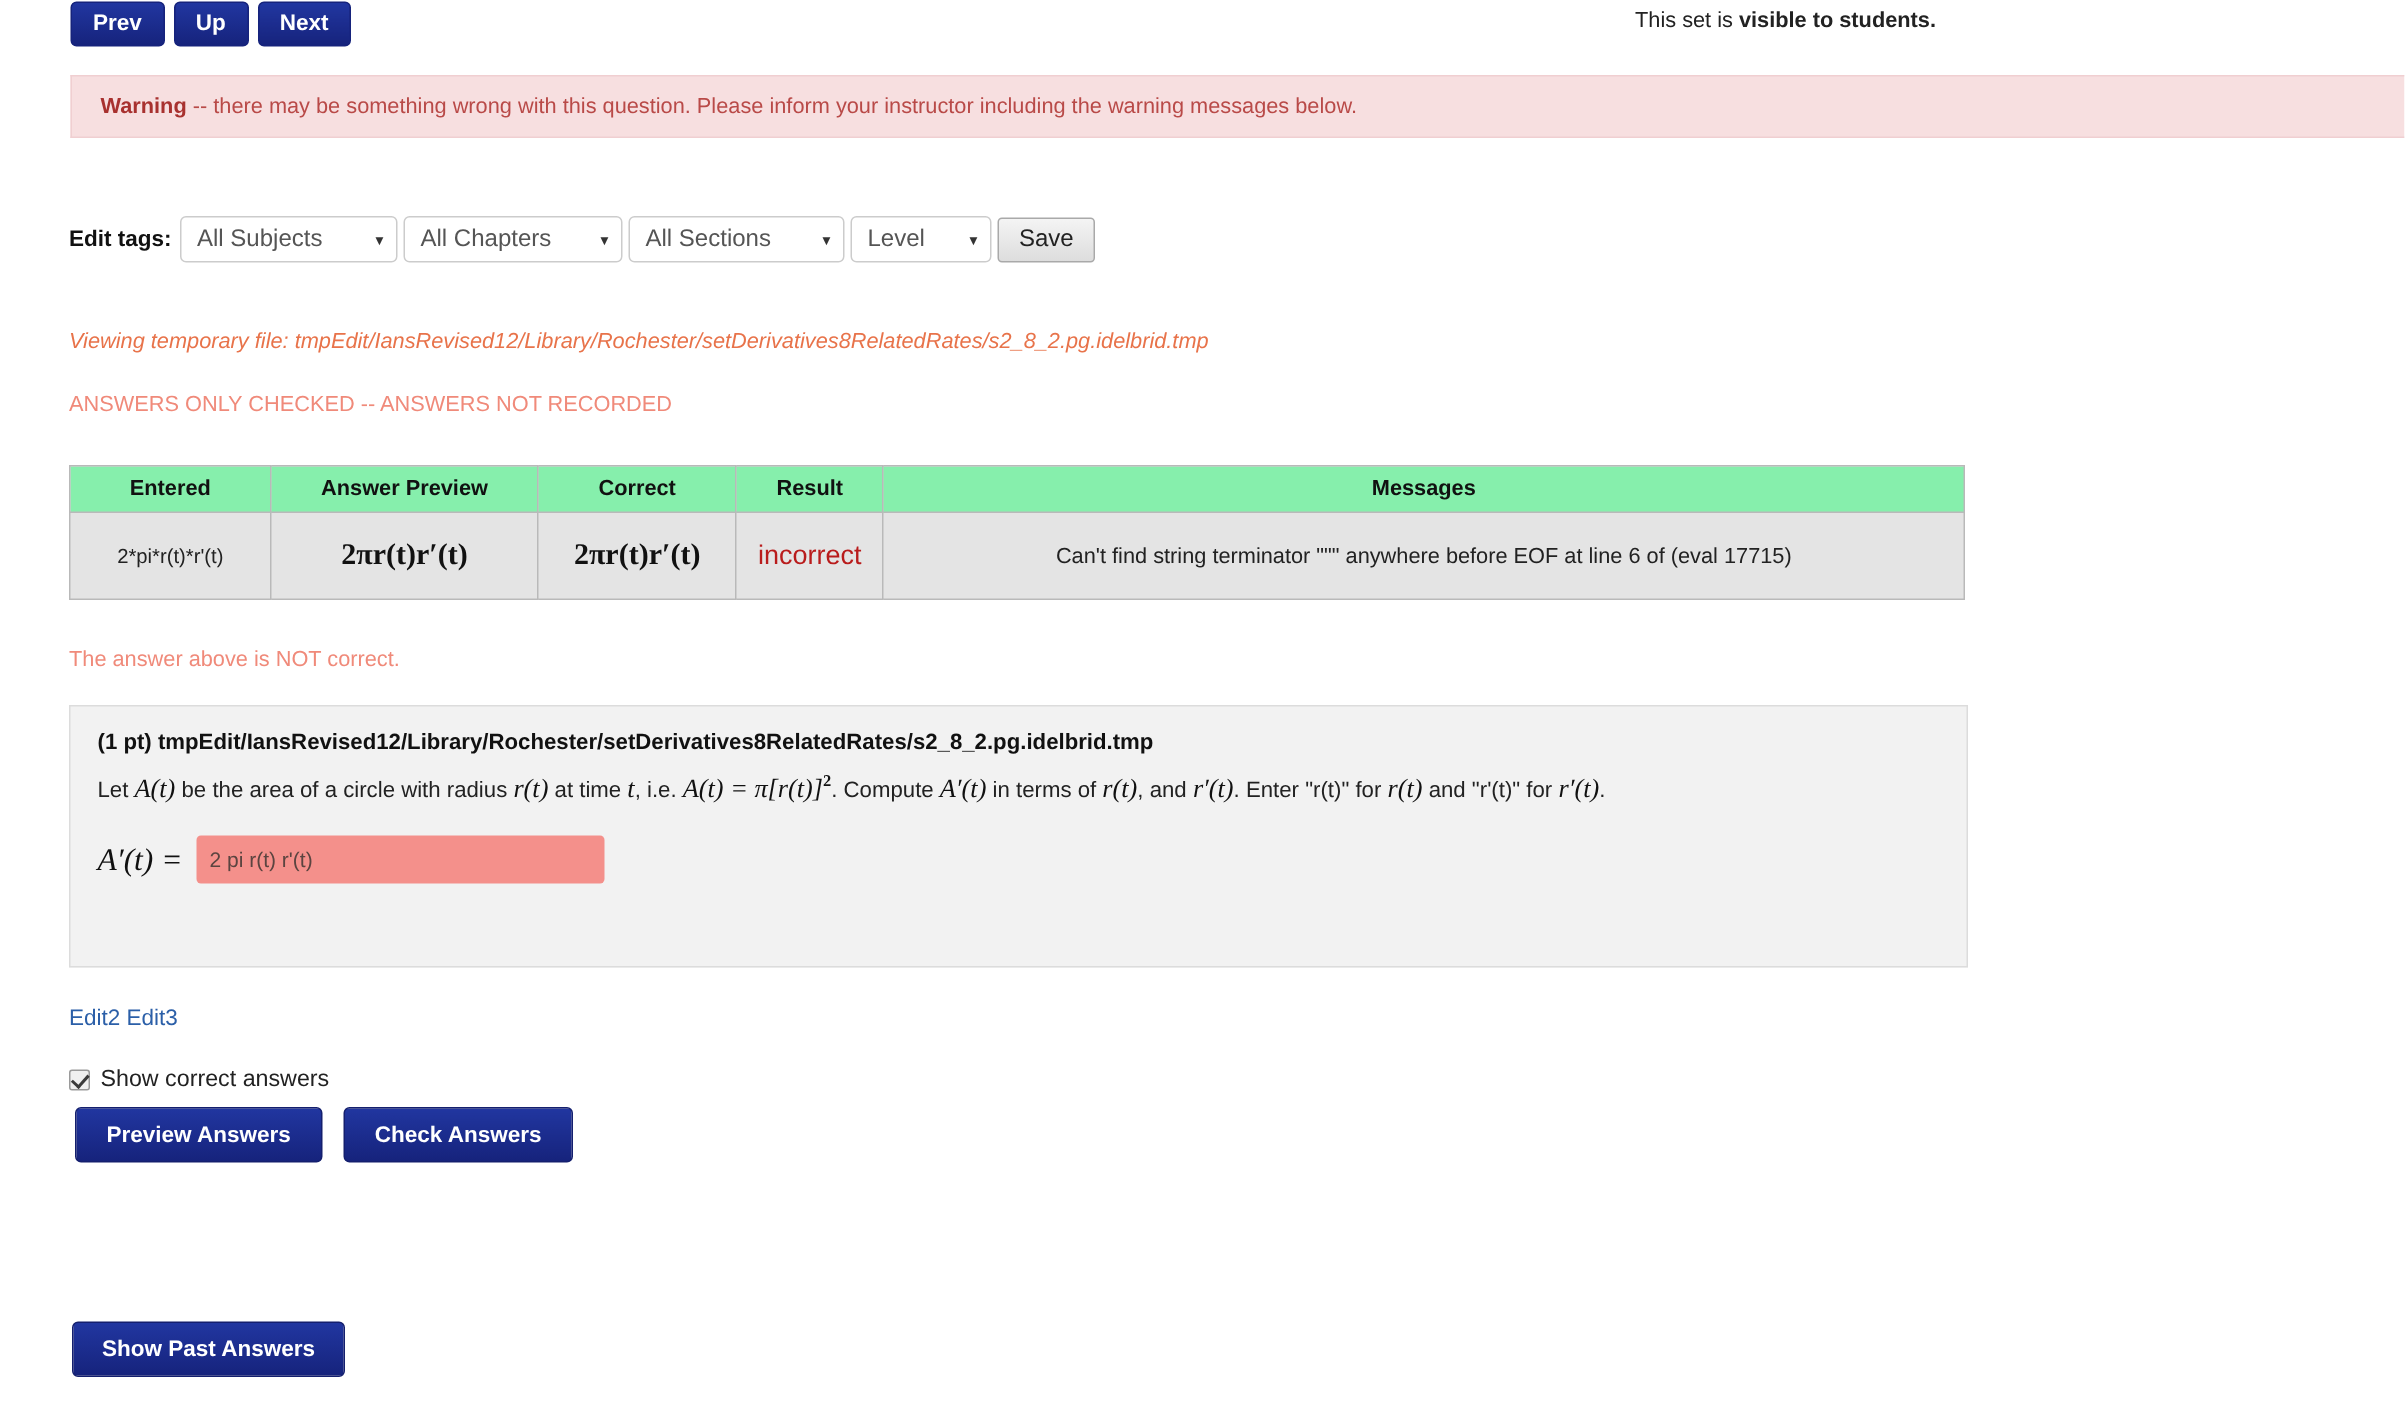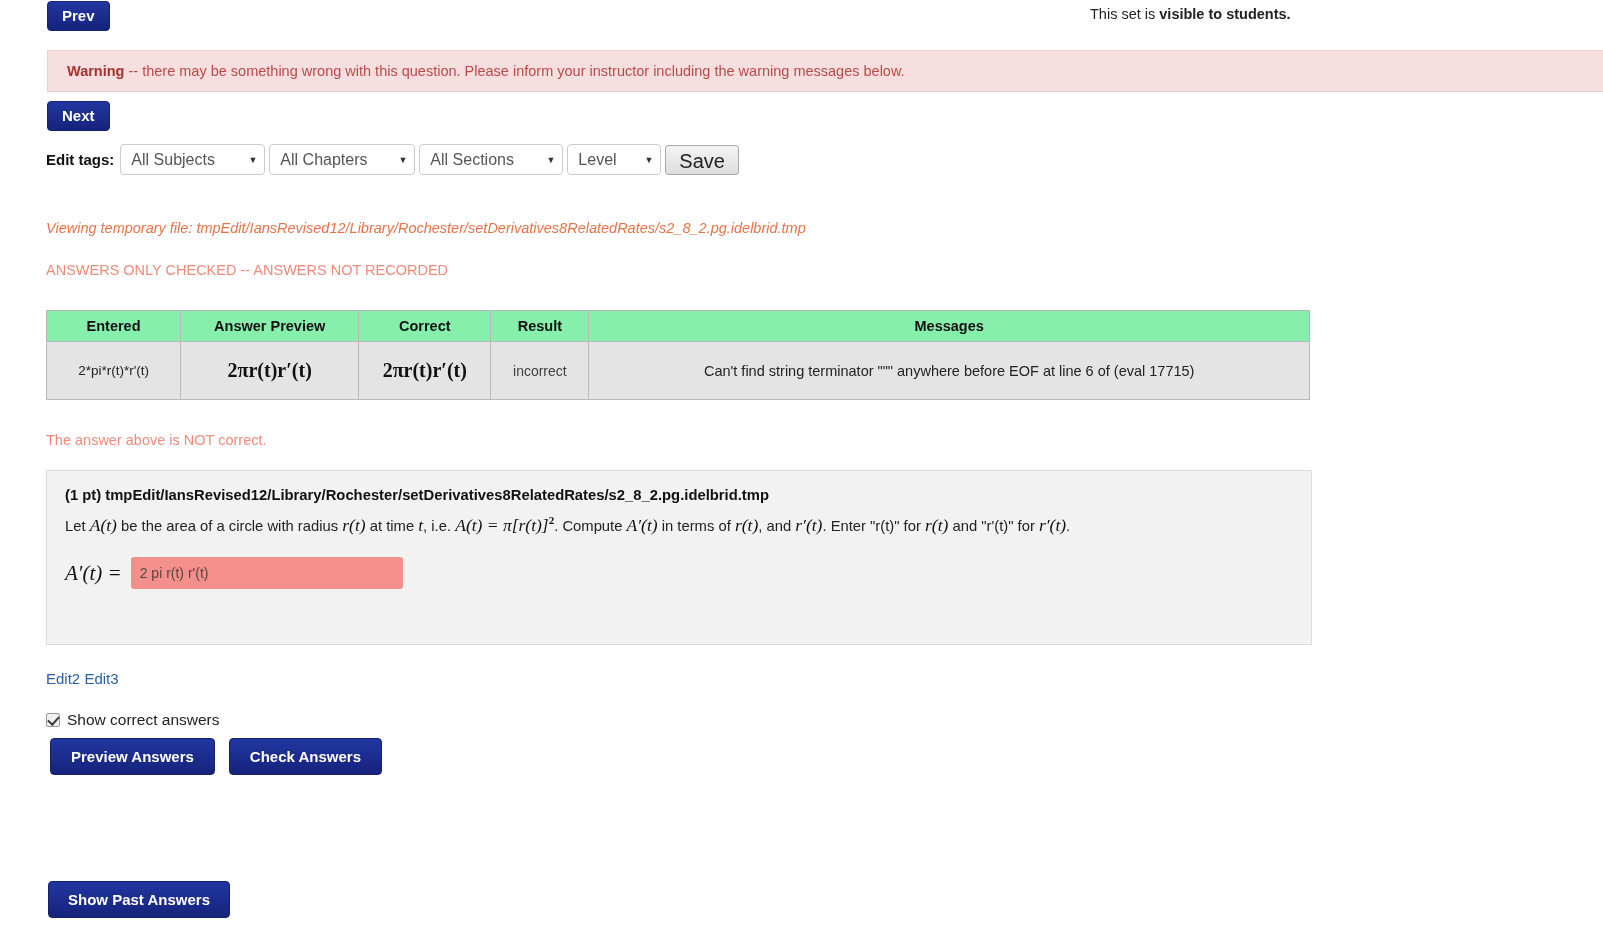--- a/index.html
+++ b/index.html
@@ -10,21 +10,21 @@
     overflow: hidden;
     font-family: "Liberation Sans", sans-serif;
     font-size: 15px;
     color: #222;
   }
   .page { position: relative; width: 1603px; height: 936px; }
 
   
   .navbtn-row {
     position: absolute; left: 47px; top: 1px;
-    display: flex; gap: 20px; flex-direction: column;
+    display: flex; gap: 6px;
   }
   .navbtn {
     background: #1a2a8a;
     background-image: linear-gradient(#2136a0, #16237c);
     color: #ffffff;
     border: 1px solid #16237c;
     border-radius: 4px;
     font-size: 15px;
     font-weight: 600;
     padding: 6px 14px 7px 14px;
@@ -80,21 +80,21 @@
     transform: translateY(-50%);
     pointer-events: none;
     font-size: 9px; color: #333;
   }
   .savebtn {
     background: #e8e8e8;
     background-image: linear-gradient(#f4f4f4, #dddddd);
     border: 1px solid #a9a9a9;
     border-radius: 3px;
     font-family: "Liberation Sans", sans-serif;
-    font-size: 20px;
+    font-size: 16px;
     color: #222;
     padding: 4px 13px;
     height: 30px;
     cursor: pointer;
   }
 
   
   .tempfile {
     position: absolute; left: 46px; top: 220px;
     font-style: italic; font-size: 14.5px;
@@ -133,21 +133,21 @@
     font-size: 13.5px;
     color: #222;
     height: 58px;
     vertical-align: middle;
   }
   .col-entered { width: 134px; }
   .col-preview { width: 178px; }
   .col-correct { width: 132px; }
   .col-result  { width: 98px; }
   .col-msg     { width: 720px; }
-  td.cell-result { color: #404040; font-size: 14px; }
+  td.cell-result { color: #b91c1c; font-size: 18px; }
   td.cell-msg { font-size: 14.5px; }
   .mathtex {
     font-family: "Liberation Serif", serif;
     font-size: 20px;
     font-weight: bold;
     font-style: normal;
     color: #111;
   }
 
   

